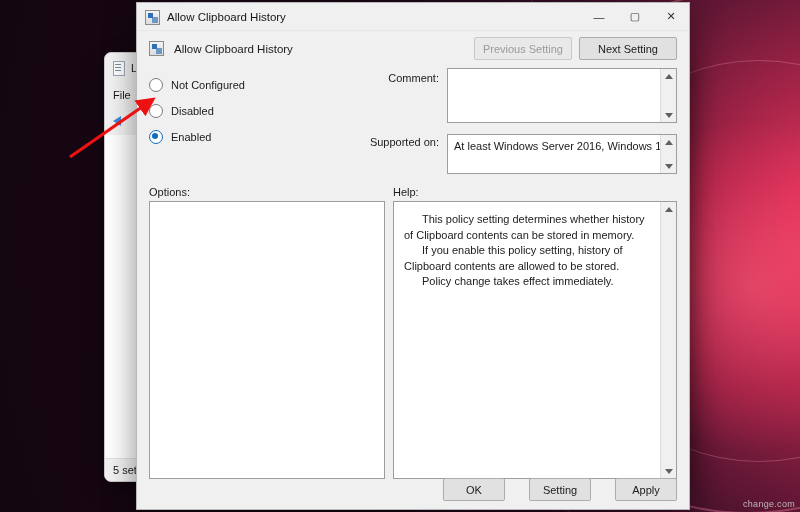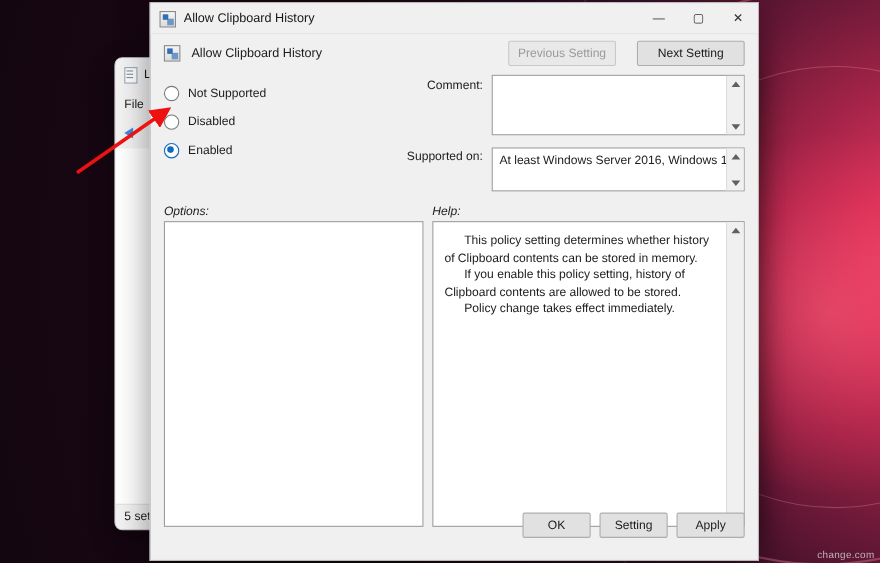--- a/index.html
+++ b/index.html
@@ -281,21 +281,21 @@
     padding: 0 8px;
     cursor: default;
   }
   .btn.disabled {
     color: #9a9a9a;
     background: #e9e9e9;
     border-color: #c8c8c8;
   }
   .hdr-buttons {
     display: flex;
-    gap: 19px;
+    gap: 7px;
   }
 
   .dlg-top {
     display: flex;
     padding: 0 12px;
   }
   .radios {
     width: 216px;
     padding-top: 4px;
   }
@@ -380,21 +380,20 @@
   .tri-down {
     width: 0; height: 0;
     border-left: 4px solid transparent;
     border-right: 4px solid transparent;
     border-top: 5px solid #606060;
   }
 
   .section-labels {
     display: flex;
     padding: 12px 12px 3px 12px;
-    font-style: italic;
   }
   .section-labels .s-opt {
     width: 244px;
     font-size: 11px;
   }
   .panes {
     display: flex;
     padding: 0 12px;
     gap: 8px;
   }
@@ -416,23 +415,23 @@
   }
   .help-text p {
     margin: 0;
   }
   .help-text p.indent {
     text-indent: 18px;
   }
   .dlg-footer {
     position: absolute;
     right: 12px;
-    bottom: 20px;
-    display: flex;
-    gap: 8px;
+    bottom: 8px;
+    display: flex;
+    gap: 24px;
     justify-content: center;
   }
   .dlg-footer .btn { min-width: 62px; }
 
   
   .arrow-annot {
     position: absolute;
     left: 56px;
     top: 88px;
     width: 120px;
@@ -533,21 +532,21 @@
       <div class="hdr-buttons">
         <button class="btn disabled">Previous Setting</button>
         <button class="btn">Next Setting</button>
       </div>
     </div>
 
     <div class="dlg-top">
       <div class="radios">
         <div class="radio-row">
           <span class="radio"></span>
-          <span>Not Supported</span>
+          <span>Not Configured</span>
         </div>
         <div class="radio-row">
           <span class="radio"></span>
           <span>Disabled</span>
         </div>
         <div class="radio-row">
           <span class="radio checked"></span>
           <span>Enabled</span>
         </div>
       </div>

